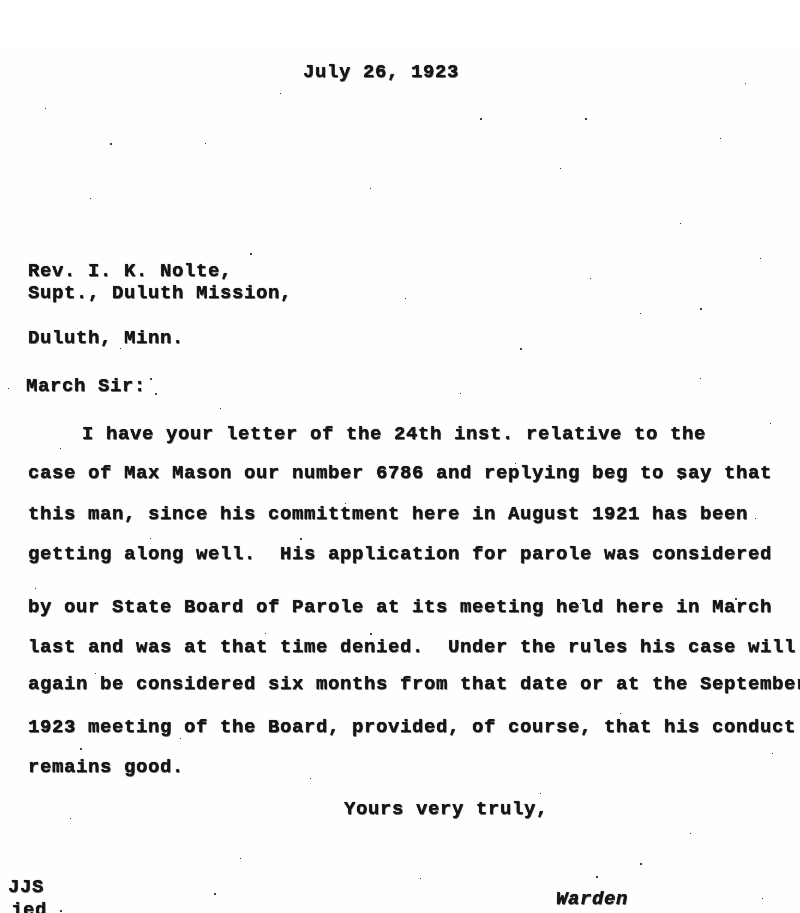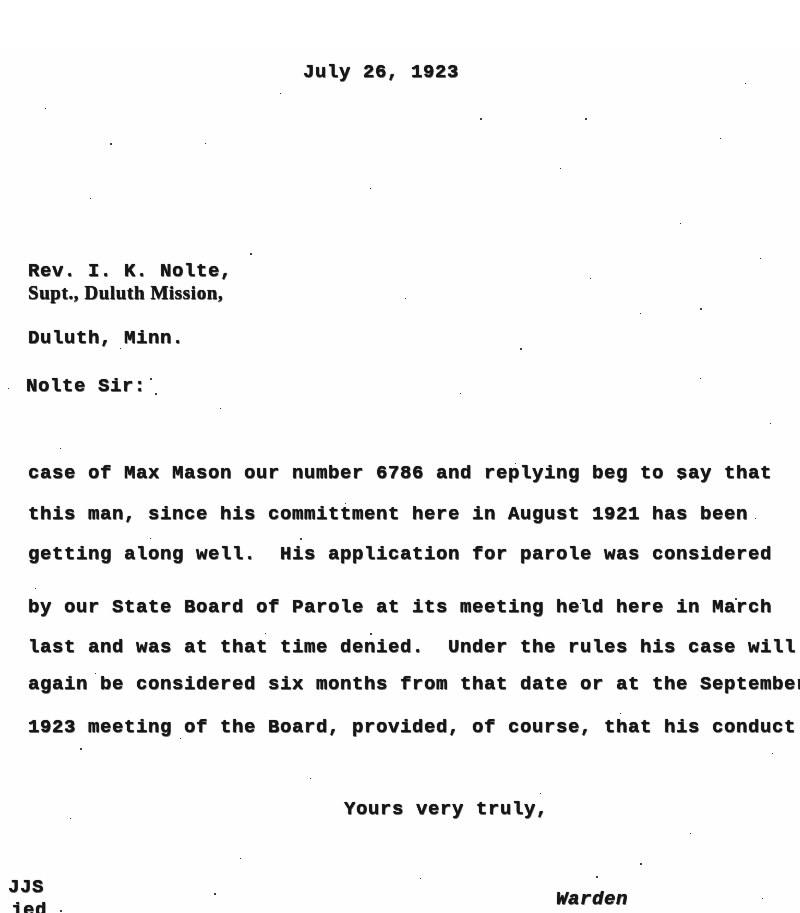--- a/index.html
+++ b/index.html
@@ -55,32 +55,34 @@
 <body>
 
 <div class="page">
 
   <div class="noise1"></div>
   <div class="noise2"></div>
 
   <div class="tline" style="top:13px; left:303px;">July 26, 1923</div>
 
   <div class="tline" style="top:212px; left:28px;">Rev. I. K. Nolte,</div>
-  <div class="tline" style="top:234px; left:28px;font-family:Liberation Serif, serif;">Supt., Duluth Mission,</div>
+  <div class="tline" style="top:234px; left:28px;">Supt., Duluth Mission,</div>
   <div class="tline" style="top:279px; left:28px;">Duluth, Minn.</div>
 
-  <div class="tline" style="top:327px; left:26px;">Nolte Sir:</div>
+  <div class="tline" style="top:327px; left:26px;">March Sir:</div>
 
+  <div class="tline" style="top:375px; left:82px;">I have your letter of the 24th inst. relative to the</div>
   <div class="tline" style="top:414px; left:28px;">case of Max Mason our number 6786 and replying beg to say that</div>
   <div class="tline" style="top:455px; left:28px;">this man, since his committment here in August 1921 has been</div>
   <div class="tline" style="top:495px; left:28px;">getting along well.  His application for parole was considered</div>
   <div class="tline" style="top:588px; left:28px;">last and was at that time denied.  Under the rules his case will</div>
   <div class="tline" style="top:548px; left:28px;">by our State Board of Parole at its meeting held here in March</div>
   <div class="tline" style="top:625px; left:28px;">again be considered six months from that date or at the September</div>
   <div class="tline" style="top:668px; left:28px;">1923 meeting of the Board, provided, of course, that his conduct</div>
+  <div class="tline" style="top:708px; left:28px;">remains good.</div>
 
   <div class="tline" style="top:750px; left:344px;">Yours very truly,</div>
 
   <div class="tline" style="top:828px; left:8px;">JJS</div>
   <div class="tline" style="top:851px; left:11px;">jed</div>
 
   <div class="tline" style="top:840px; left:556px;font-style:italic;">Warden</div>
 
 </div>
 

